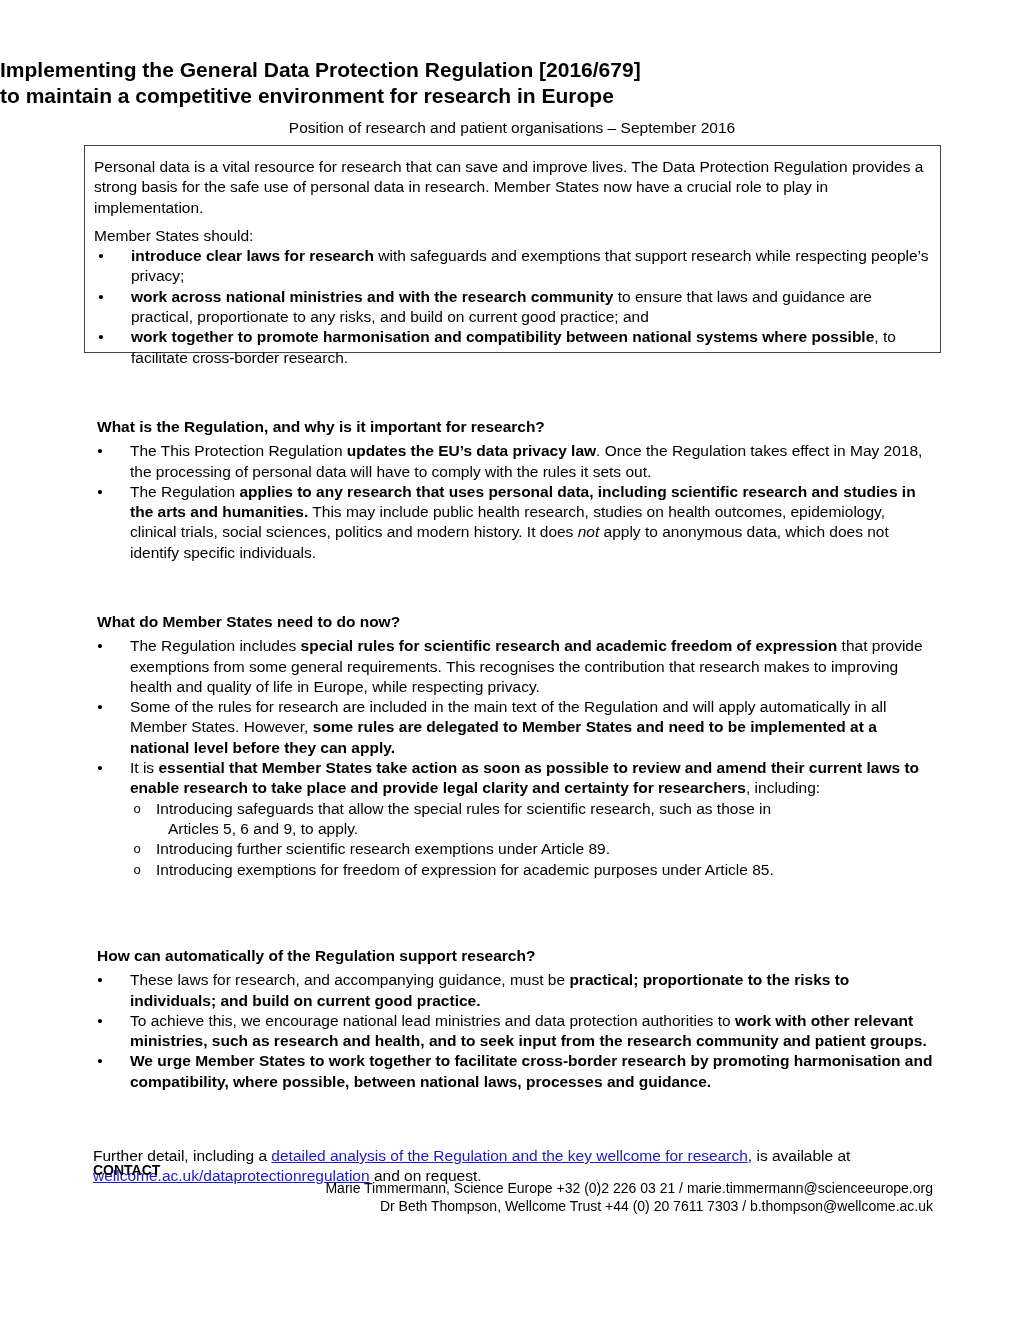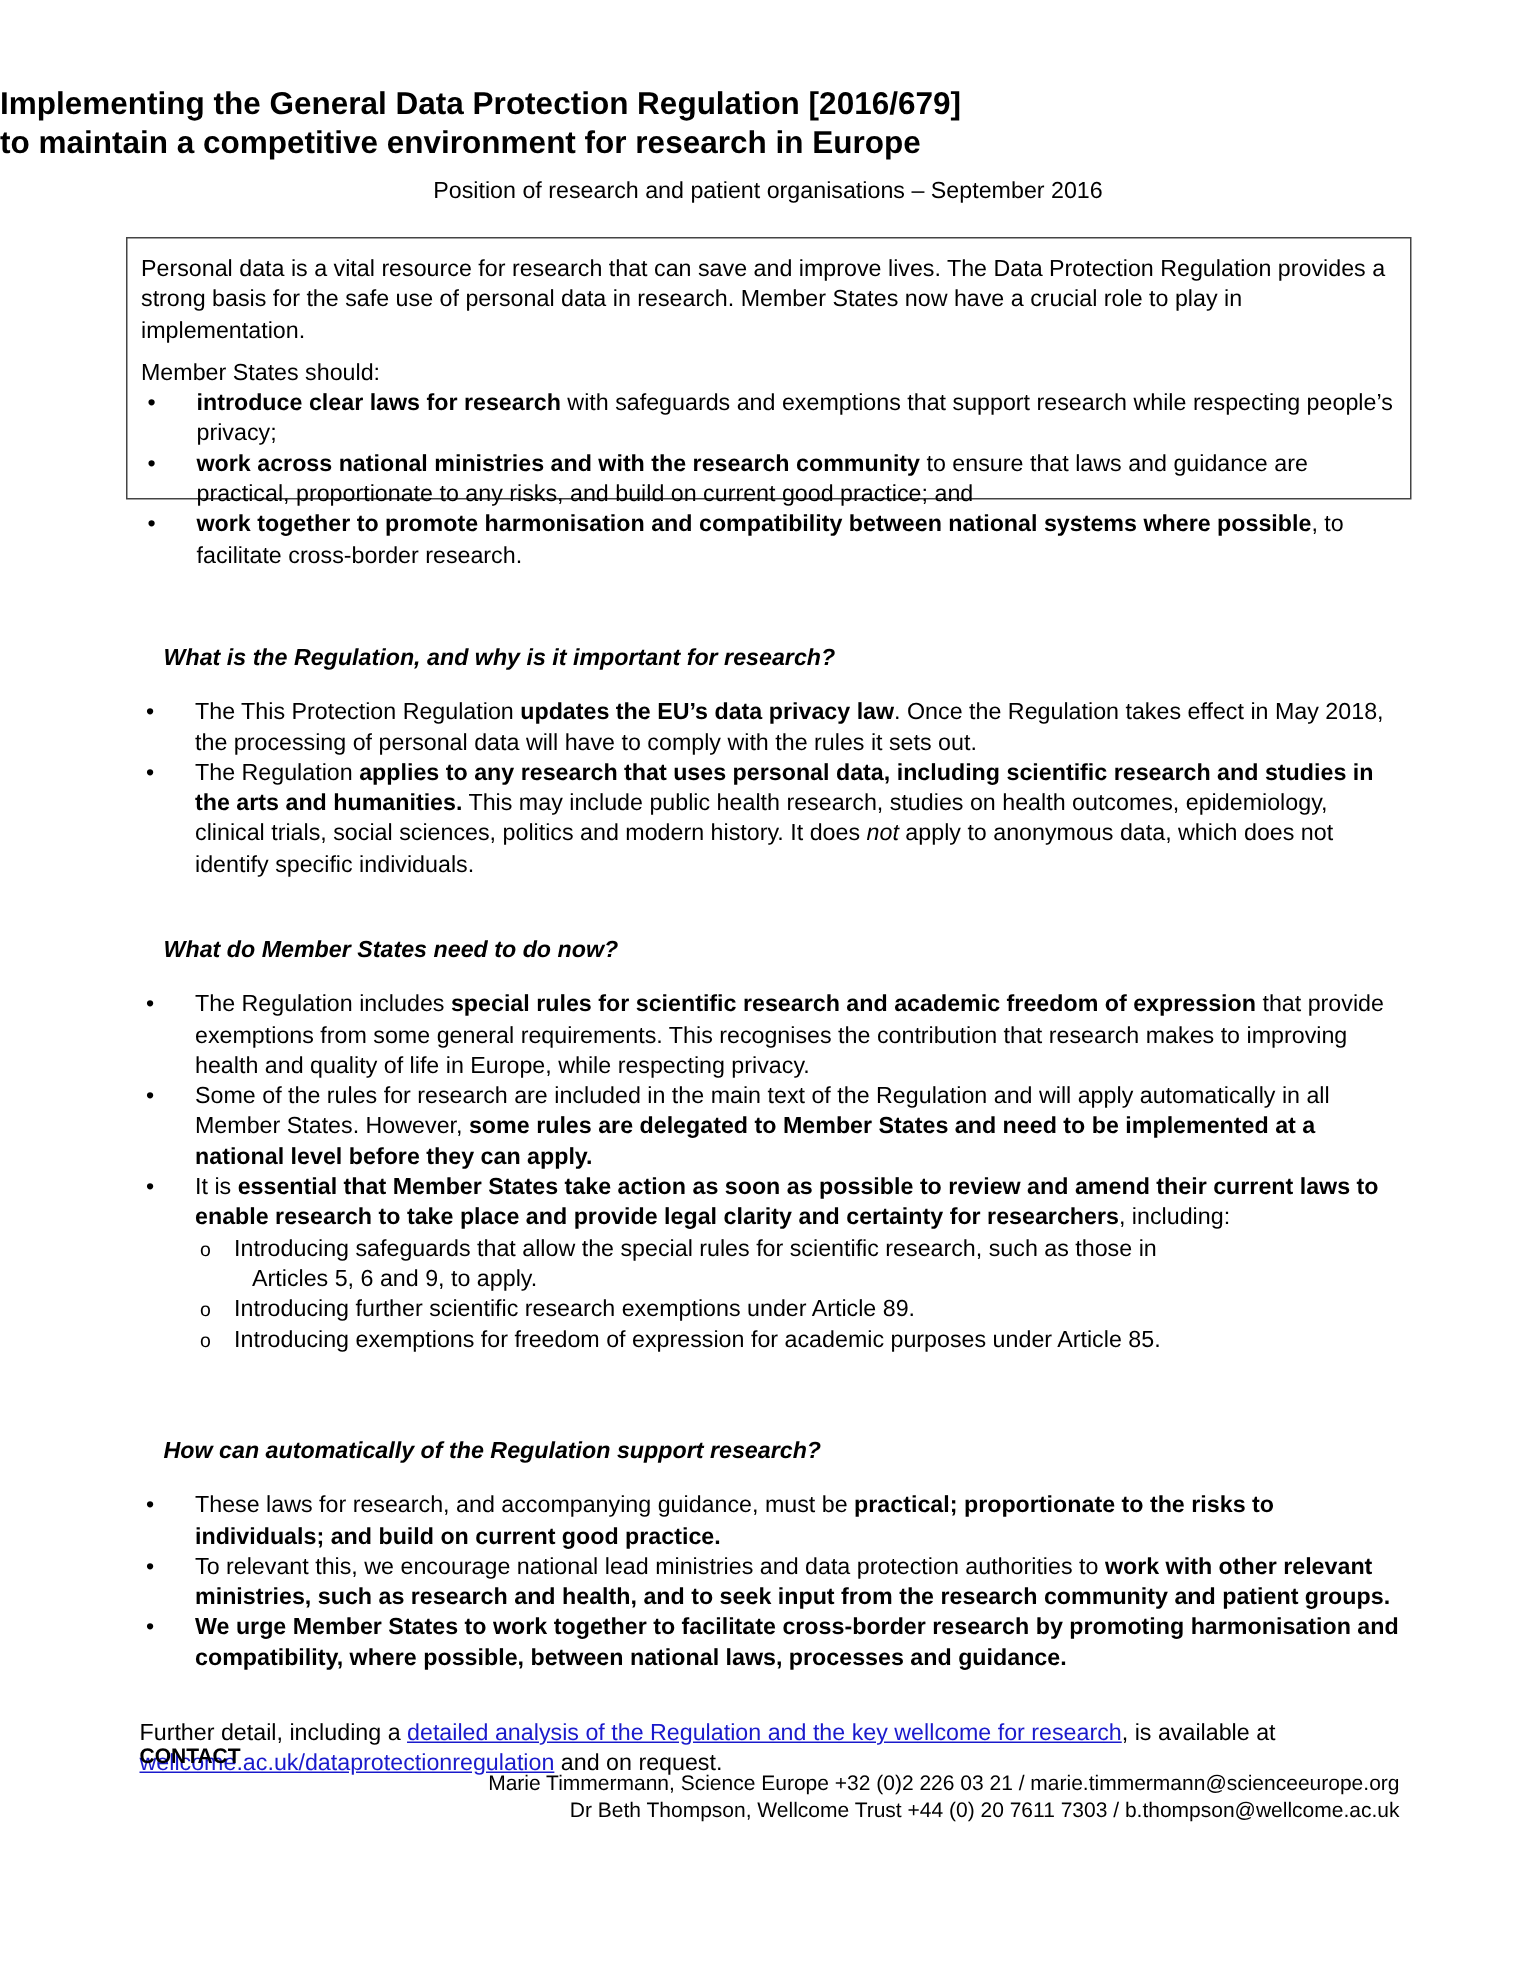--- a/index.html
+++ b/index.html
@@ -5,34 +5,34 @@
   html, body { margin: 0; padding: 0; background: #ffffff; }
   body { width: 1024px; height: 1324px; position: relative; overflow: hidden;
          font-family: "Liberation Sans", sans-serif; color: #000; }
   .page { position: absolute; left: 0; top: 0; width: 1024px; height: 1324px; }
   .title { position: absolute; left: 0; width: 912px; 
            font-weight: bold; font-size: 21px; line-height: 26px; }
   .title.l1 { top: 57px; }
   .title.l2 { top: 83px; }
   .subtitle { position: absolute; top: 118px; left: 0; width: 1024px; text-align: center;
               font-size: 15.5px; line-height: 20px; }
-  .box { position: absolute; left: 84px; top: 158px; width: 857px; height: 175px;
+  .box { position: absolute; left: 84px; top: 145px; width: 857px; height: 208px;
          border: 1px solid #444; box-sizing: border-box; }
   .box-inner { position: absolute; left: 9px; top: 11px; width: 840px; }
   .p { font-size: 15.5px; line-height: 20.3px; margin: 0; }
   .gap { height: 8px; }
   ul.b { list-style: none; margin: 0; padding: 0; }
   ul.b > li { position: relative; padding-left: 37px; font-size: 15.5px; line-height: 20.3px; }
   ul.b > li > .bullet { position: absolute; left: 0; top: 0; width: 14px; text-align: center; }
   ul.o { list-style: none; margin: 0; padding: 0; }
   ul.o > li { position: relative; padding-left: 26px; font-size: 15.5px; line-height: 20.3px; }
   ul.o > li > .obullet { position: absolute; left: 0; top: 0; width: 14px; text-align: center; font-size: 13px; }
   ul.o > li .cont { padding-left: 12px; }
   .sec { position: absolute; left: 93px; width: 840px; }
-  .h { font-weight: bold; font-style: italic; font-size: 15.5px; line-height: 20.3px; margin: 16px; }
+  .h { font-weight: bold; font-size: 15.5px; line-height: 20.3px; margin: 4px; }
   b { font-weight: bold; }
   i { font-style: italic; }
   a { color: #1a1acc; text-decoration: underline; }
   .contact { position: absolute; left: 93px; top: 1162px; width: 840px; }
   .contact .lbl { font-weight: bold; font-size: 14px; line-height: 17px; }
   .contact .line { font-size: 14px; line-height: 18px; text-align: right; }
 </style>
 </head>
 <body>
 
@@ -75,21 +75,21 @@
           <li><span class="obullet">o</span><span>Introducing exemptions for freedom of expression for academic purposes under Article 85.</span></li>
         </ul>
       </li>
     </ul>
   </div>
 
   <div class="sec" style="top:942px;">
     <p class="h">How can automatically of the Regulation support research?</p>
     <ul class="b">
       <li><span class="bullet">•</span><span>These laws for research, and accompanying guidance, must be </span><b>practical; proportionate to the risks to individuals; and build on current good practice.</b></li>
-      <li><span class="bullet">•</span><span>To relevant this, we encourage national lead ministries and data protection authorities to </span><b>work with other relevant ministries, such as research and health, and to seek input from the research community and patient groups.</b></li>
+      <li><span class="bullet">•</span><span>To achieve this, we encourage national lead ministries and data protection authorities to </span><b>work with other relevant ministries, such as research and health, and to seek input from the research community and patient groups.</b></li>
       <li><span class="bullet">•</span><b>We urge Member States to work together to facilitate cross-border research by promoting harmonisation and compatibility, where possible, between national laws, processes and guidance.</b></li>
     </ul>
   </div>
 
   <div class="sec" style="top:1146px;">
     <p class="p"><span>Further detail, including a </span><a href="#">detailed analysis of the Regulation and the key wellcome for research</a><span>, is available at </span><a href="#">wellcome.ac.uk/dataprotectionregulation</a><span> and on request.</span></p>
   </div>
 
   <div class="contact">
     <div class="lbl">CONTACT</div>

